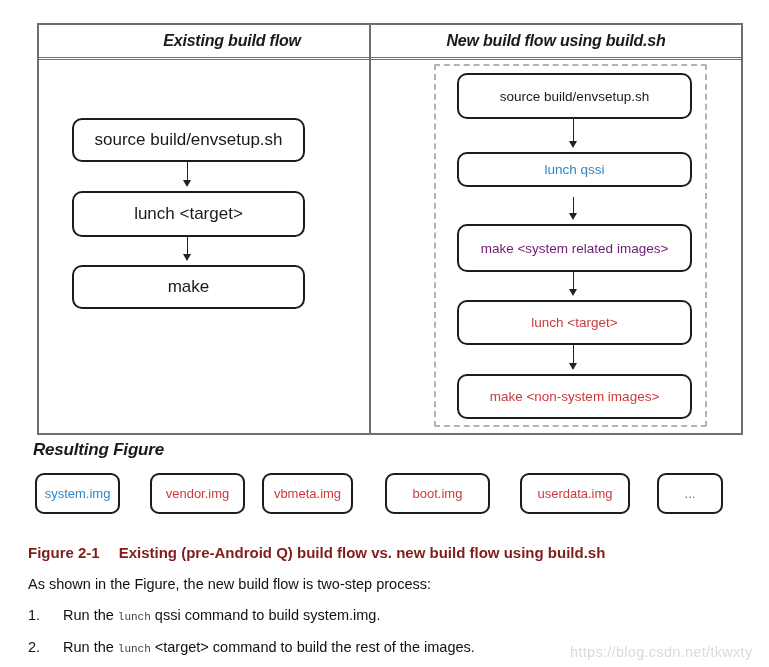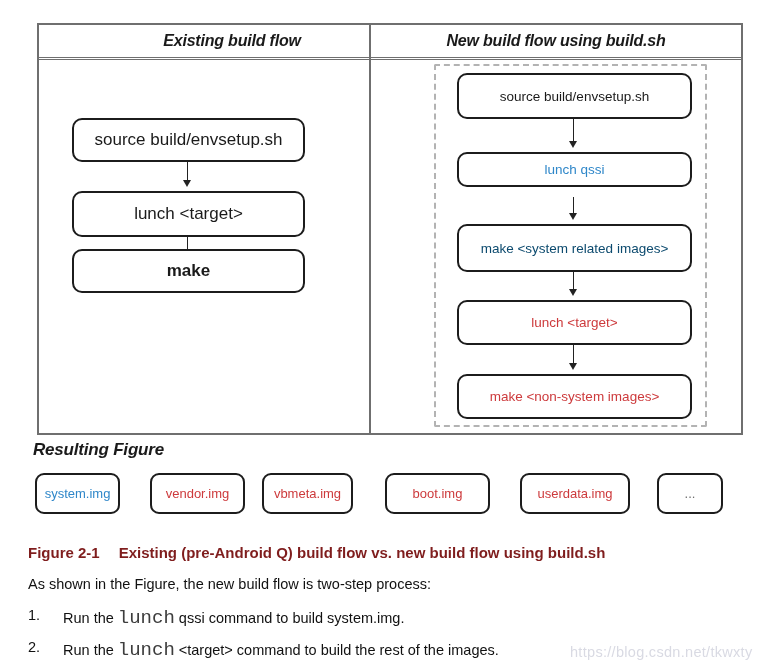--- a/index.html
+++ b/index.html
@@ -38,21 +38,21 @@
   
   .flow-box{
     position:absolute;
     border:2.5px solid #1c1c1c;border-radius:10px;
     background:#fff;box-sizing:border-box;
     display:flex;align-items:center;justify-content:center;
   }
   .lbox{left:33px;width:233px;font-size:17px;color:#1a1a1a;}
   .lbox0{top:93px;height:44px;}
   .lbox1{top:166px;height:46px;}
-  .lbox2{top:224px;height:44px;font-weight:bold;}
+  .lbox2{top:240px;height:44px;}
   .dashed-wrap{
     position:absolute;left:395px;top:39px;width:273px;height:363px;
     border:2px dashed #b3b3b3;box-sizing:border-box;border-radius:2px;
   }
   .rbox{left:418px;width:235px;font-size:13.5px;}
   .rbox0{top:48px;height:46px;}
   .rbox1{top:127px;height:35px;}
   .rbox2{top:199px;height:48px;}
   .rbox3{top:275px;height:45px;}
   .rbox4{top:349px;height:45px;}
@@ -106,21 +106,21 @@
   }
   .list-item{
     position:absolute;font-size:14.5px;color:#111;white-space:nowrap;
   }
   .li1{top:607px;}
   .li2{top:639px;}
   .list-num{position:absolute;left:28px;}
   .list-body{position:absolute;left:63px;}
   .mono{
     font-family:"Liberation Mono","DejaVu Sans Mono",monospace;
-    font-size:19px;color:#3d3d3d;margin:0 4px;
+    font-size:11px;color:#3d3d3d;margin:0 4px;
   }
   .watermark{
     position:absolute;left:570px;top:644px;
     font-size:14.5px;color:#d9dae3;letter-spacing:0.3px;
     white-space:nowrap;
   }
 </style>
 </head>
 <body>
 
@@ -138,21 +138,21 @@
     <div class="flow-box lbox lbox1" style="color: rgb(26, 26, 26);">lunch &lt;target&gt;</div>
     <div class="arrow la la1"></div>
     <div class="flow-box lbox lbox2" style="color: rgb(26, 26, 26);">make</div>
 
     <div class="dashed-wrap"></div>
 
     <div class="flow-box rbox rbox0" style="color: rgb(26, 26, 26);">source build/envsetup.sh</div>
     <div class="arrow ra ra0"></div>
     <div class="flow-box rbox rbox1" style="color: rgb(47, 135, 201);">lunch qssi</div>
     <div class="arrow ra ra1"></div>
-    <div class="flow-box rbox rbox2" style="color: #0c4a6e;">make &lt;system related images&gt;</div>
+    <div class="flow-box rbox rbox2" style="color: #701a75;">make &lt;system related images&gt;</div>
     <div class="arrow ra ra2"></div>
     <div class="flow-box rbox rbox3" style="color: rgb(205, 58, 60);">lunch &lt;target&gt;</div>
     <div class="arrow ra ra3"></div>
     <div class="flow-box rbox rbox4" style="color: rgb(205, 58, 60);">make &lt;non-system images&gt;</div>
   </div>
 
   <div class="res-heading">Resulting Figure</div>
 
   <div class="res-box rb0" style="color: rgb(47, 135, 201);">system.img</div>
   <div class="res-box rb1" style="color: rgb(205, 58, 60);">vendor.img</div>

